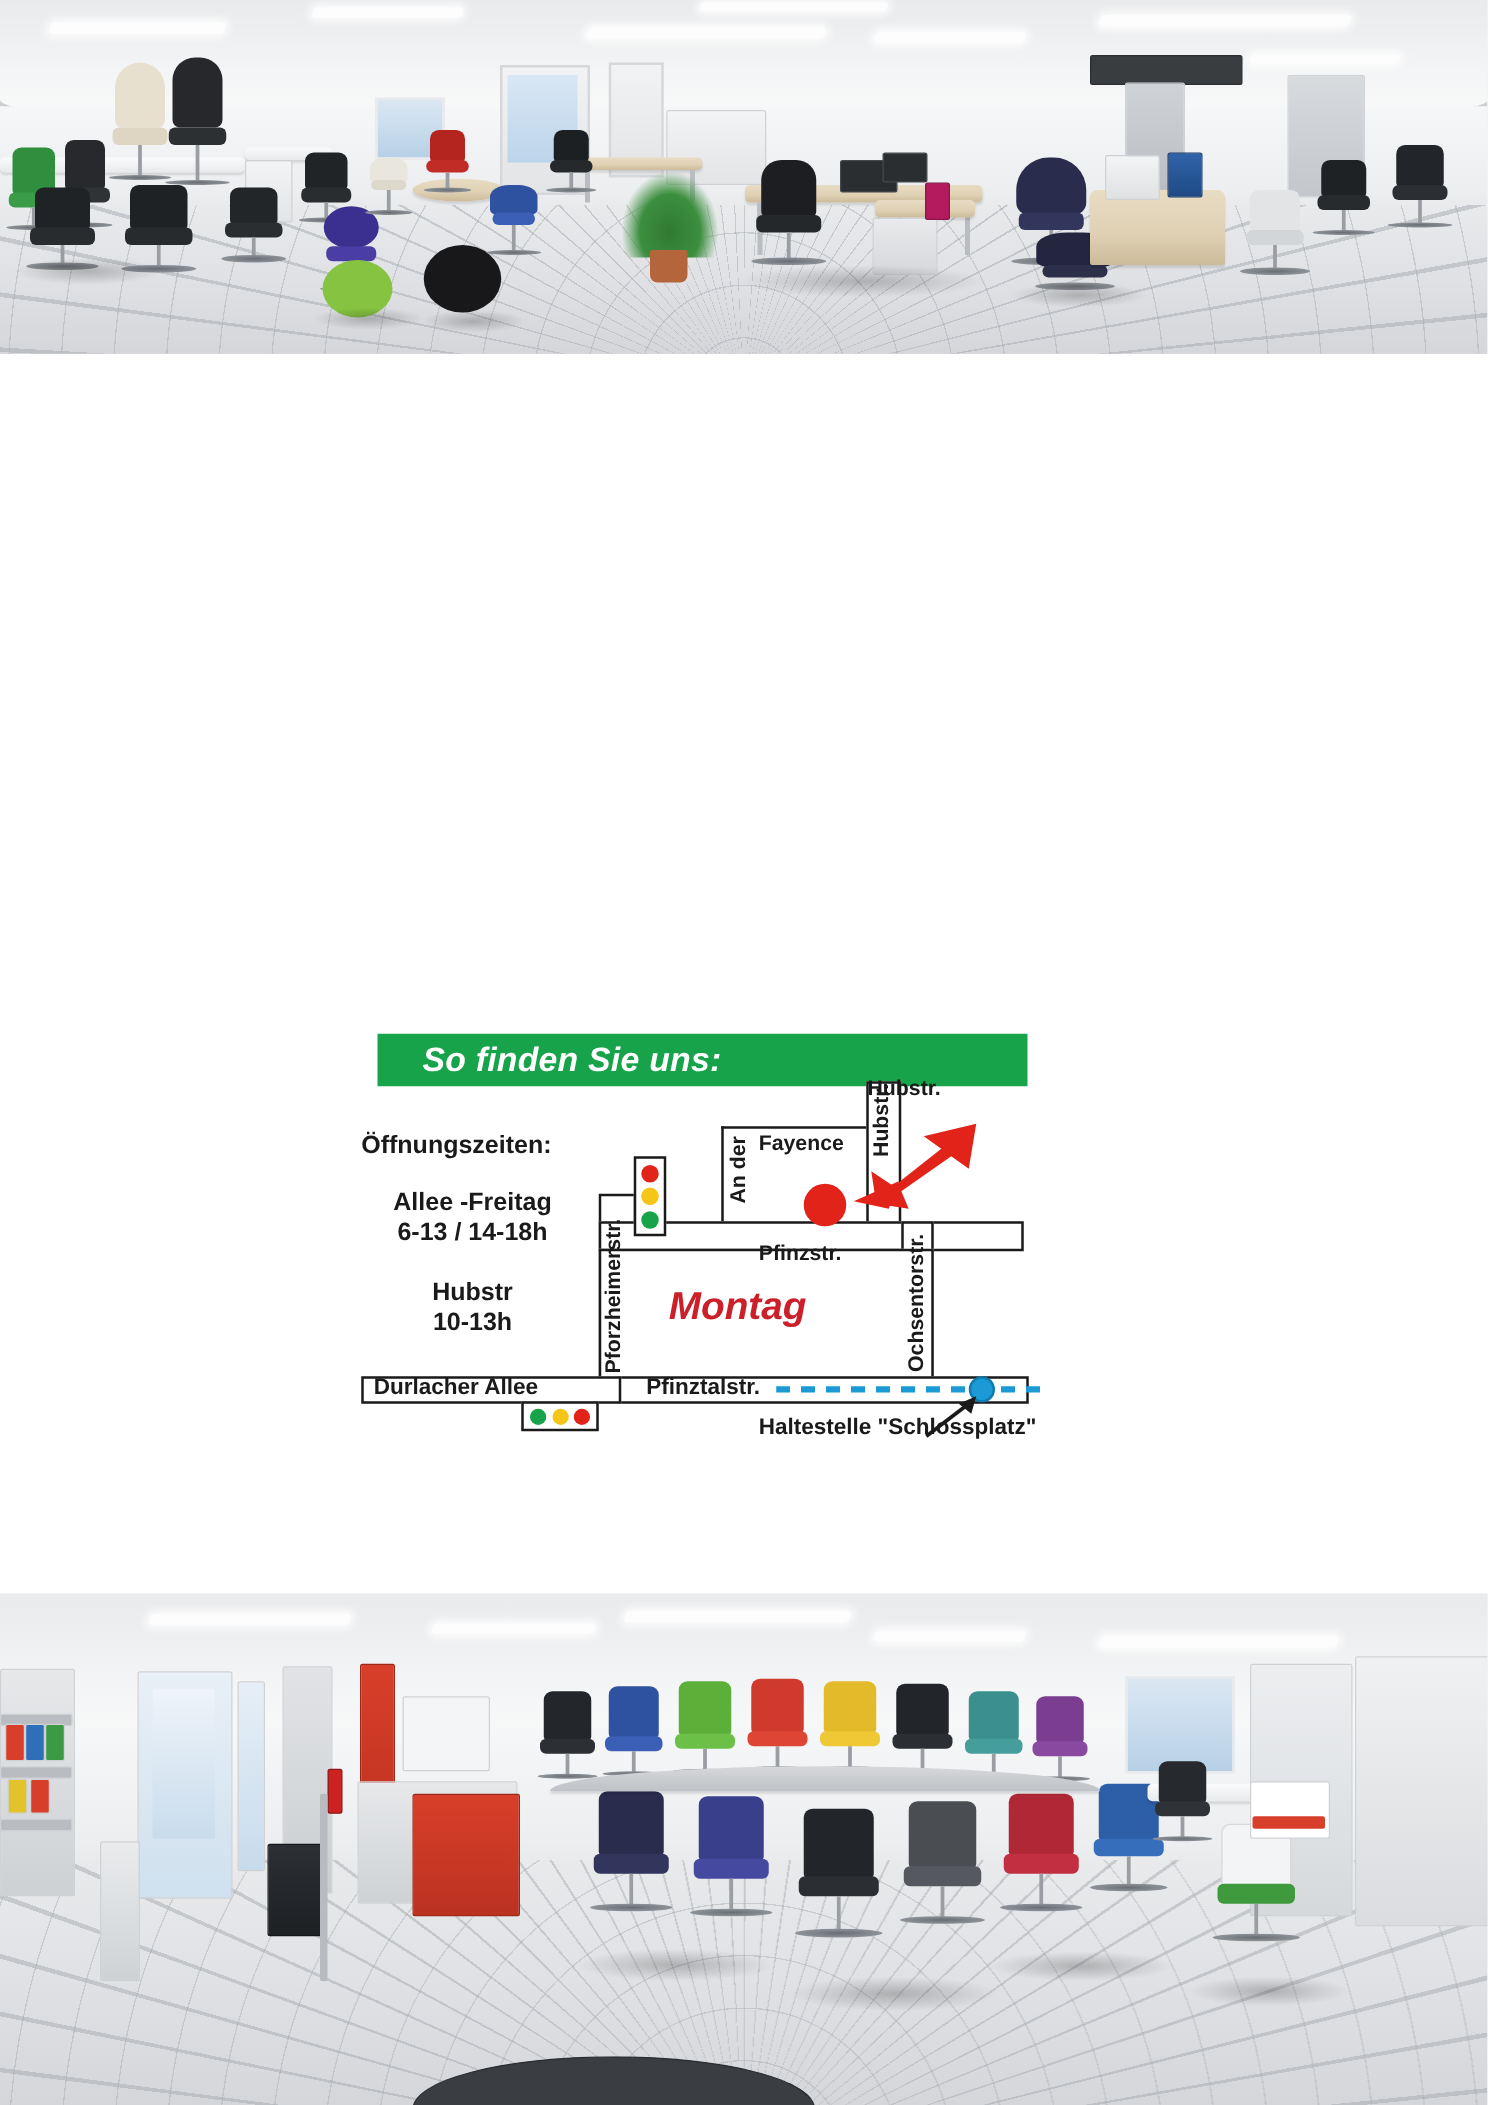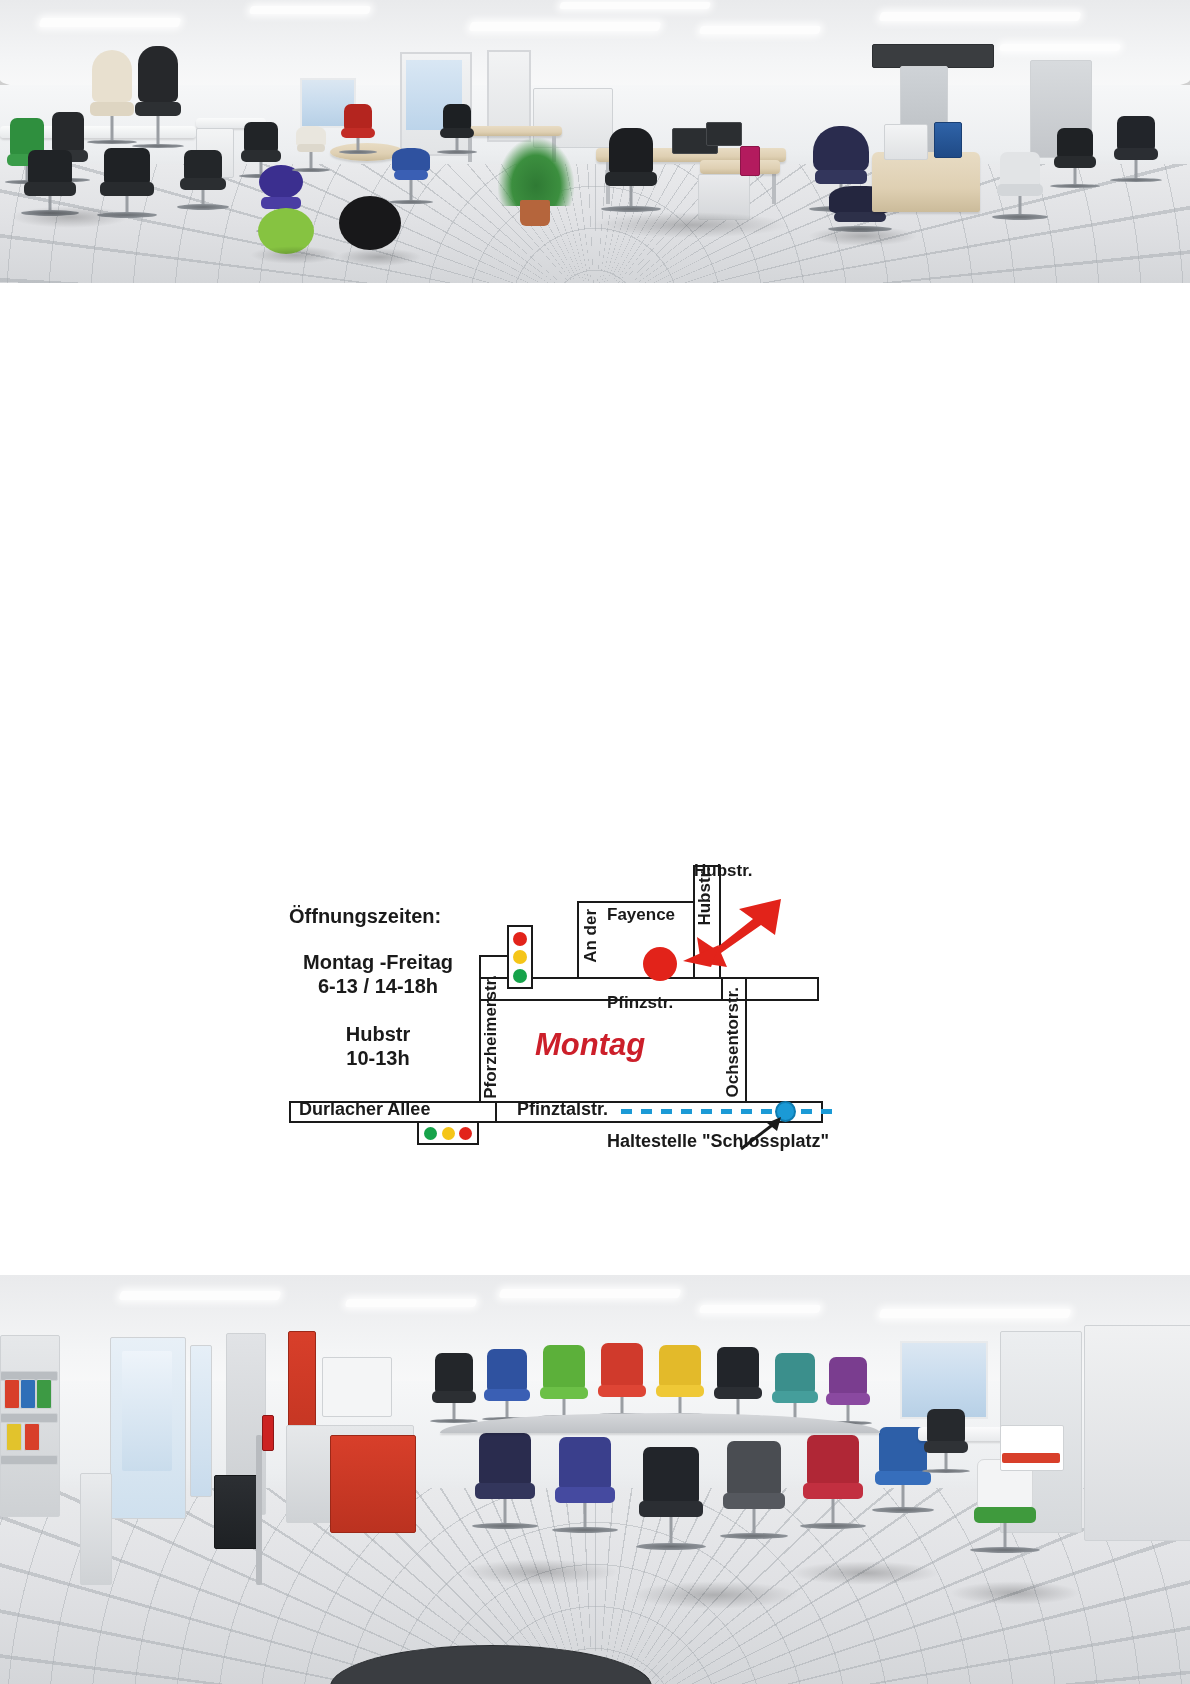--- a/index.html
+++ b/index.html
@@ -386,24 +386,27 @@
     <div class="shadow" style="left:10px;  top:206px; width:120px; height:22px;"></div>
     <div class="shadow" style="left:250px; top:246px; width:90px;  height:18px;"></div>
     <div class="shadow" style="left:336px; top:248px; width:86px;  height:18px;"></div>
     <div class="shadow" style="left:590px; top:212px; width:200px; height:26px;"></div>
     <div class="shadow" style="left:808px; top:226px; width:110px; height:20px;"></div>
   </div>
 </div>
 
 <div id="map-block">
 
+  <div id="map-title-bar">
+    <span class="title-text">So finden Sie uns:</span>
+  </div>
 
   <div class="map-label" id="open-hours-heading" style="left:0px; top:78px;">Öffnungszeiten:</div>
 
-  <div class="map-label hours-line" style="left:0px; top:124px; width:178px;">Montag -Freitag</div>
+  <div class="map-label hours-line" style="left:0px; top:124px; width:178px;">Allee -Freitag</div>
   <div class="map-label hours-line" style="left:0px; top:148px; width:178px;">6-13 / 14-18h</div>
 
   <div class="map-label hours-line" style="left:0px; top:196px; width:178px;">Hubstr</div>
   <div class="map-label hours-line" style="left:0px; top:220px; width:178px;">10-13h</div>
 
   <div class="road" style="left:190px; top:128px; width:30px; height:162px;"></div>
 
   <div class="road" style="left:288px; top:74px; width:132px; height:98px; border-bottom:none;"></div>
 
   <div class="road" style="left:404px; top:38px; width:28px; height:130px;"></div>

